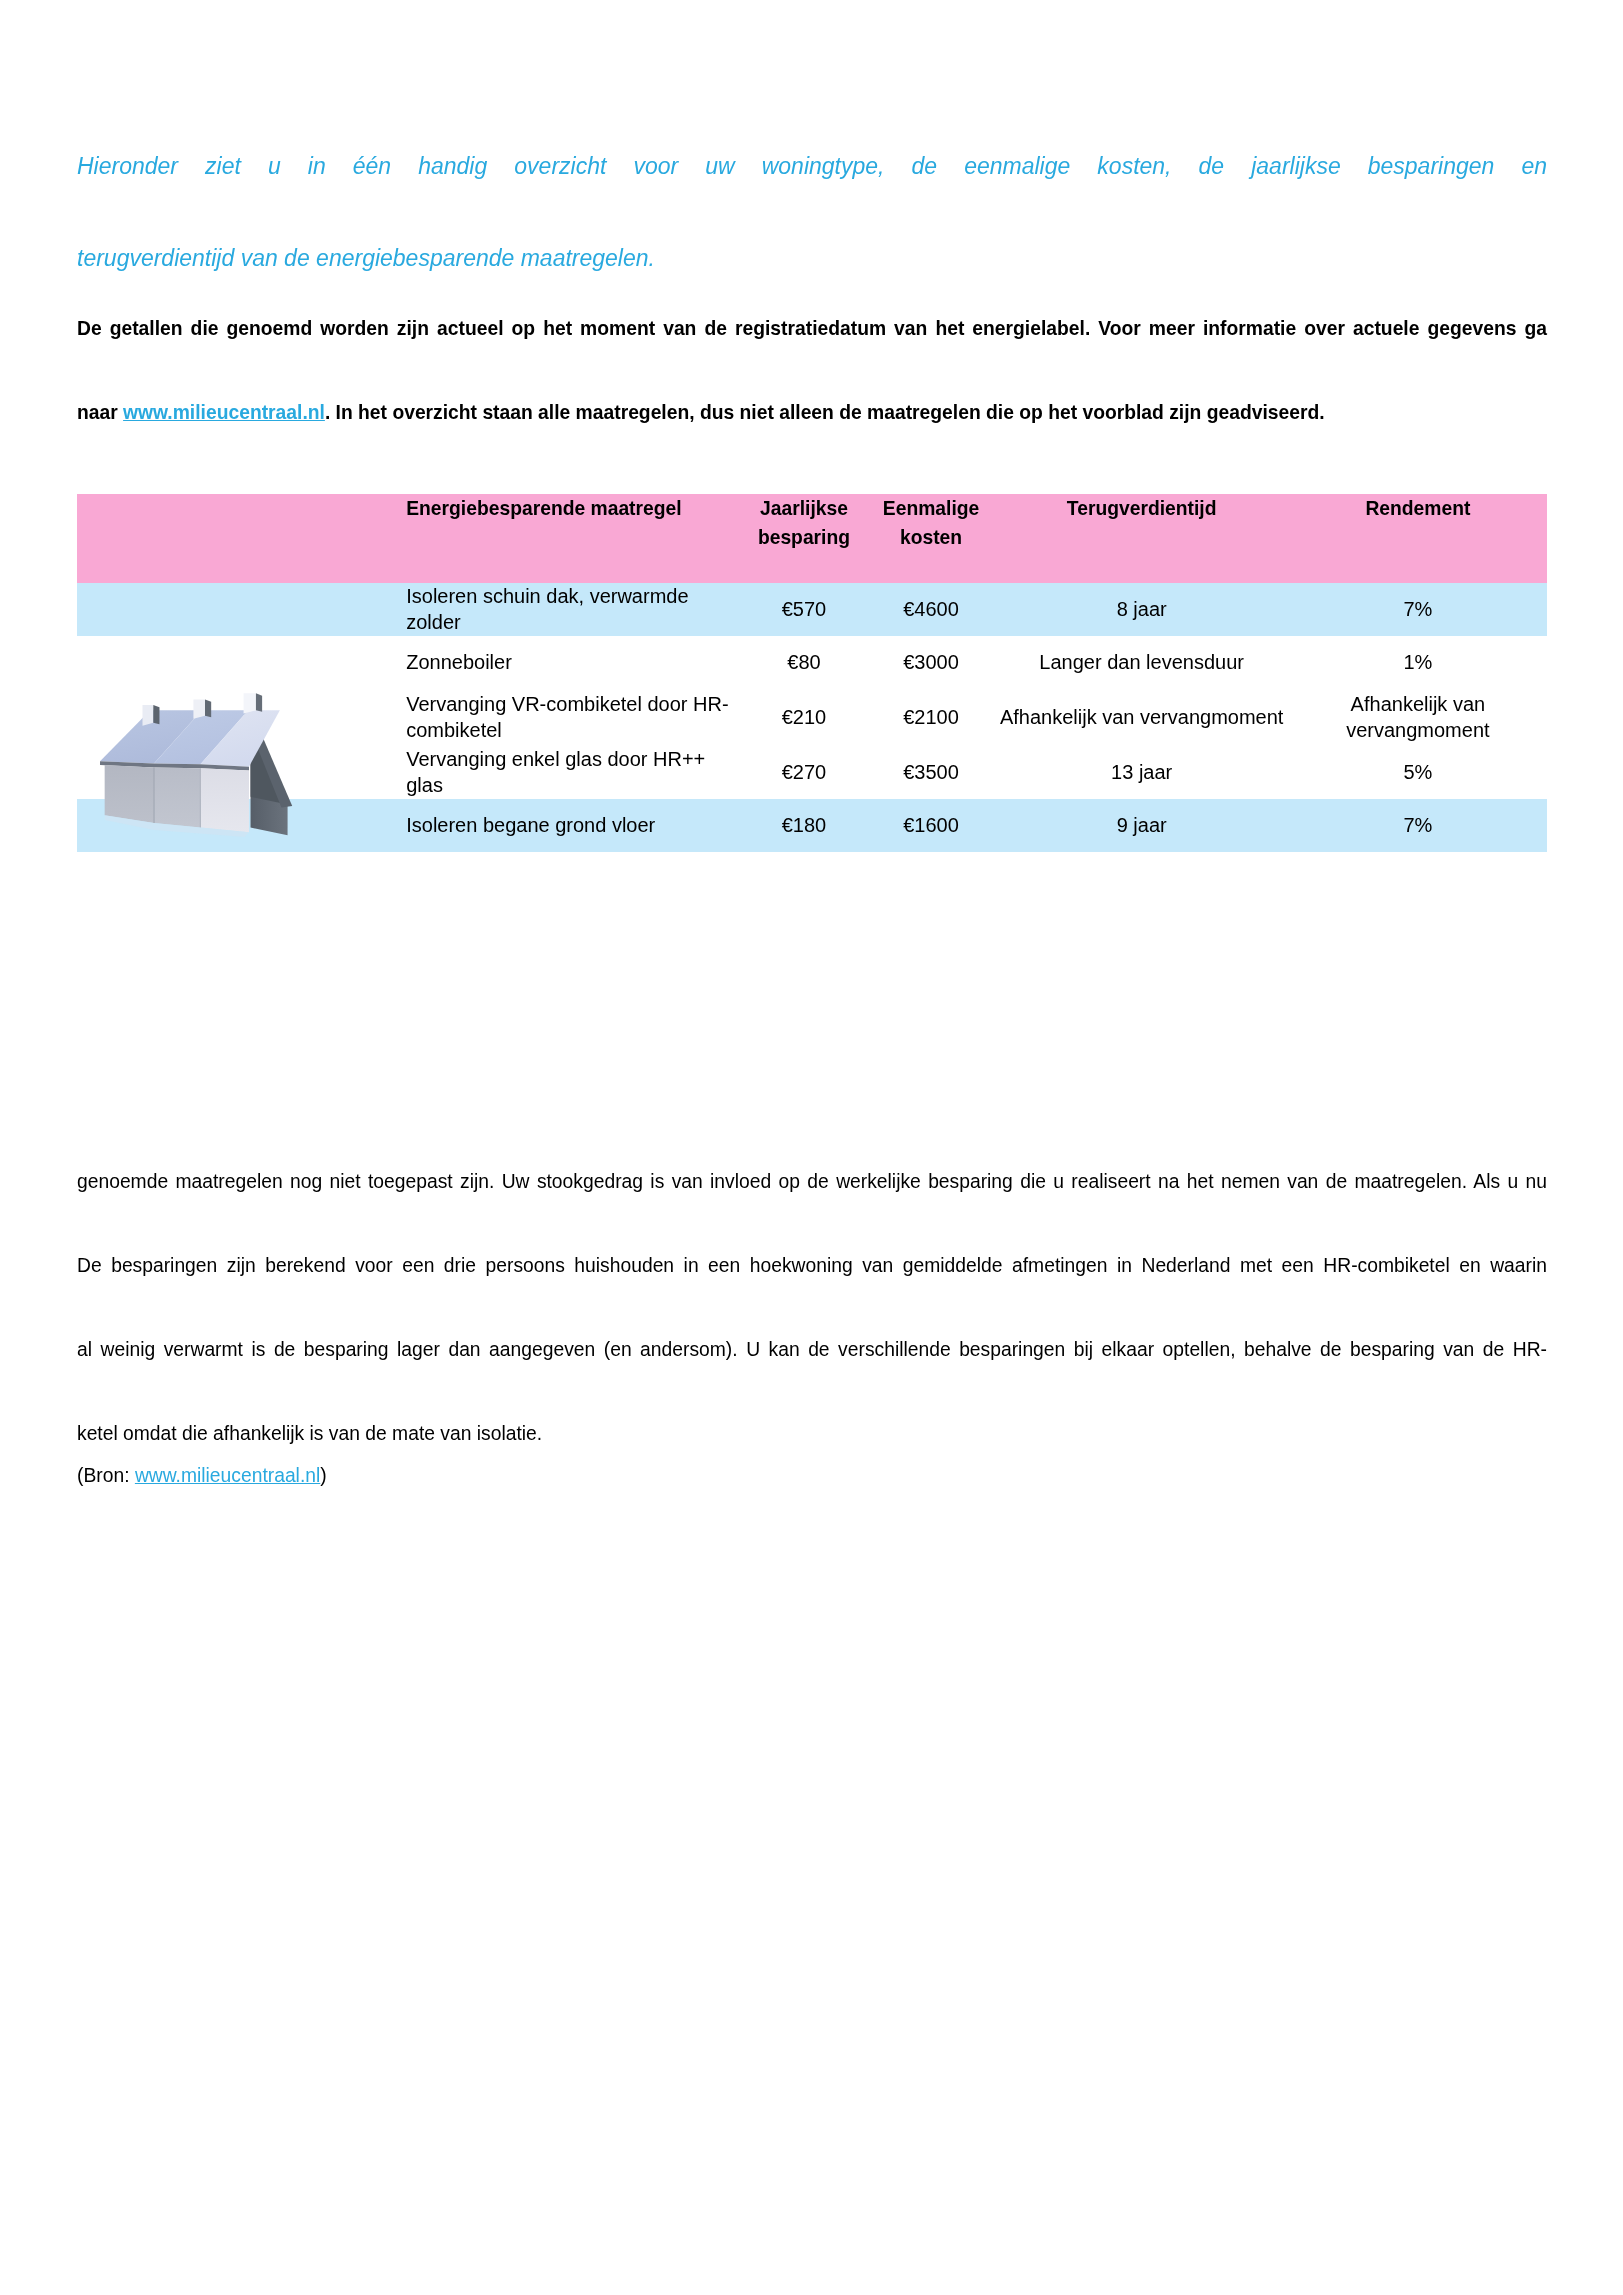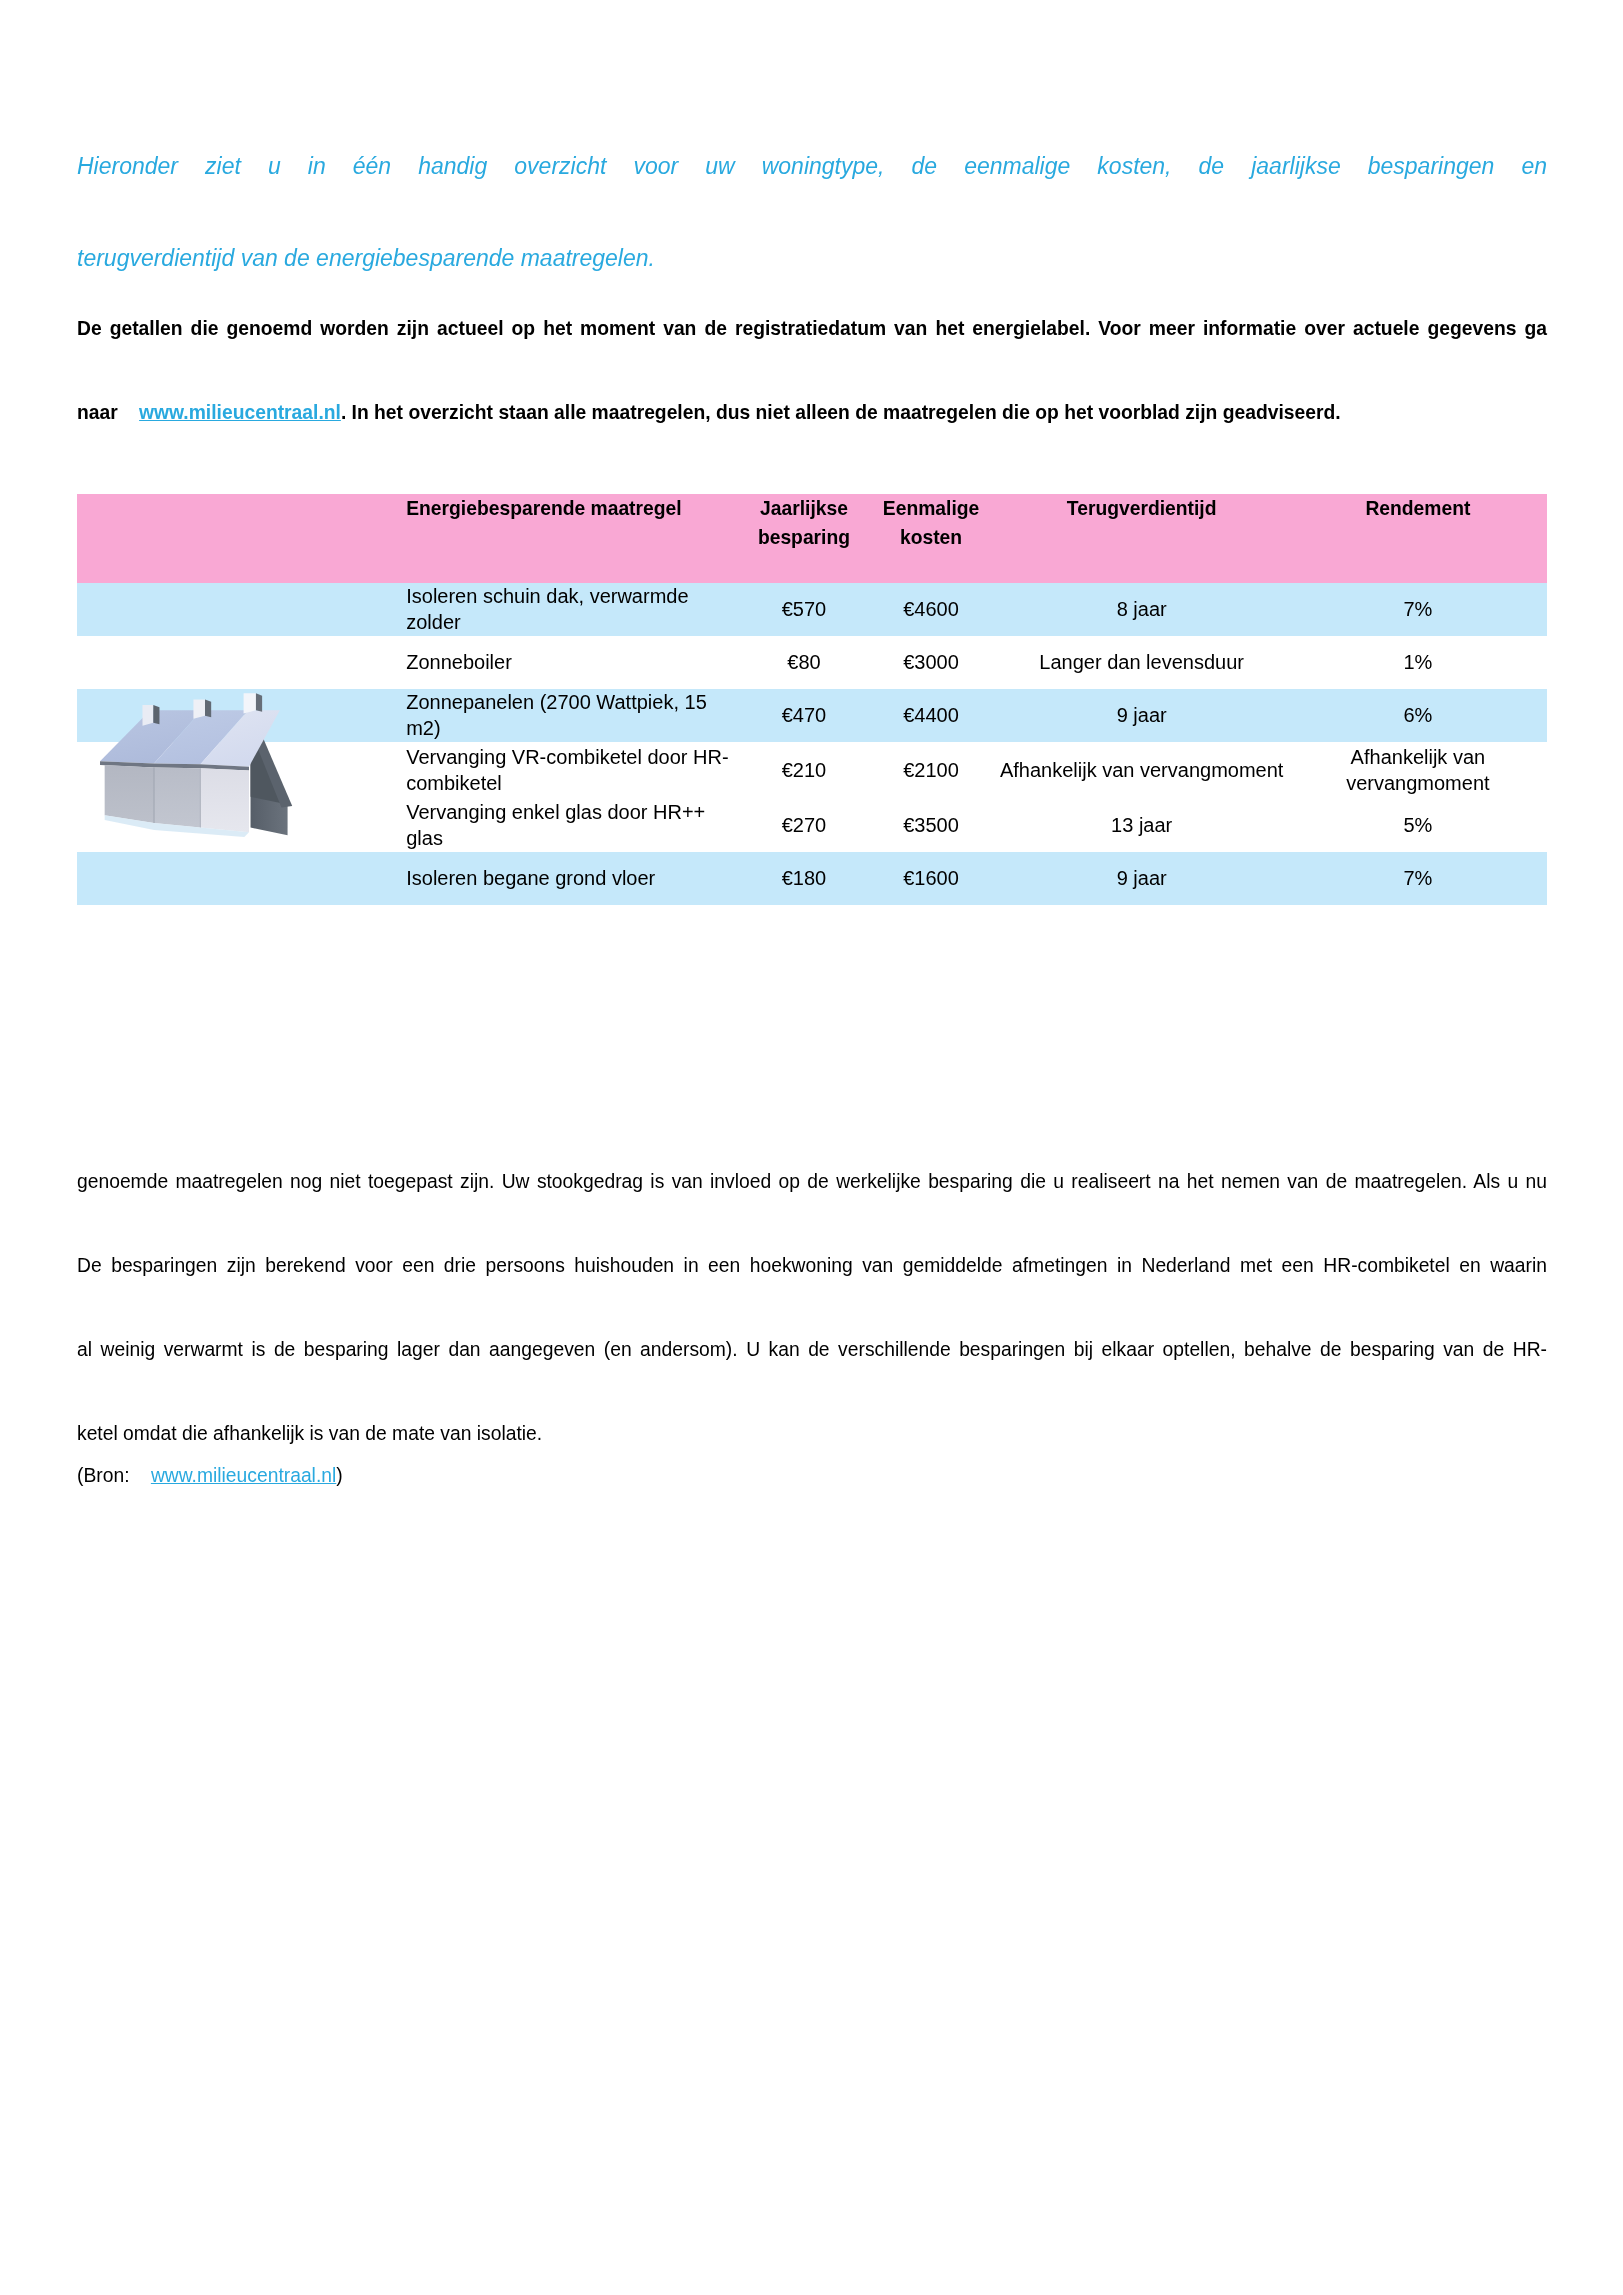--- a/index.html
+++ b/index.html
@@ -62,21 +62,20 @@
   .lead .lnA::after {
     content: "";
     display: inline-block;
     width: 100%;
     height: 0;
   }
   .lead .lnB { display: block; }
   a.lnk {
     color: #29A9DF;
     text-decoration: underline;
-    margin-left: 16px;
   }
   a.lnk-b { font-weight: bold; }
 
   
   .table-wrap {
     position: absolute;
     left: 77px;
     top: 494px;
     width: 1470px;
   }
@@ -223,28 +222,20 @@
           <td class="t5">7%</td>
         </tr>
         <tr class="plain">
           <td class="t0"></td>
           <td class="t1">Zonneboiler</td>
           <td class="t2">€80</td>
           <td class="t3">€3000</td>
           <td class="t4">Langer dan levensduur</td>
           <td class="t5">1%</td>
         </tr>
-        <tr class="band">
-          <td class="t0"></td>
-          <td class="t1">Zonnepanelen (2700 Wattpiek, 15 m2)</td>
-          <td class="t2">€470</td>
-          <td class="t3">€4400</td>
-          <td class="t4">9 jaar</td>
-          <td class="t5">6%</td>
-        </tr>
         <tr class="plain tall">
           <td class="t0"></td>
           <td class="t1">Vervanging VR-combiketel door HR-combiketel</td>
           <td class="t2">€210</td>
           <td class="t3">€2100</td>
           <td class="t4">Afhankelijk van vervangmoment</td>
           <td class="t5">Afhankelijk van vervangmoment</td>
         </tr>
         <tr class="plain">
           <td class="t0"></td>

